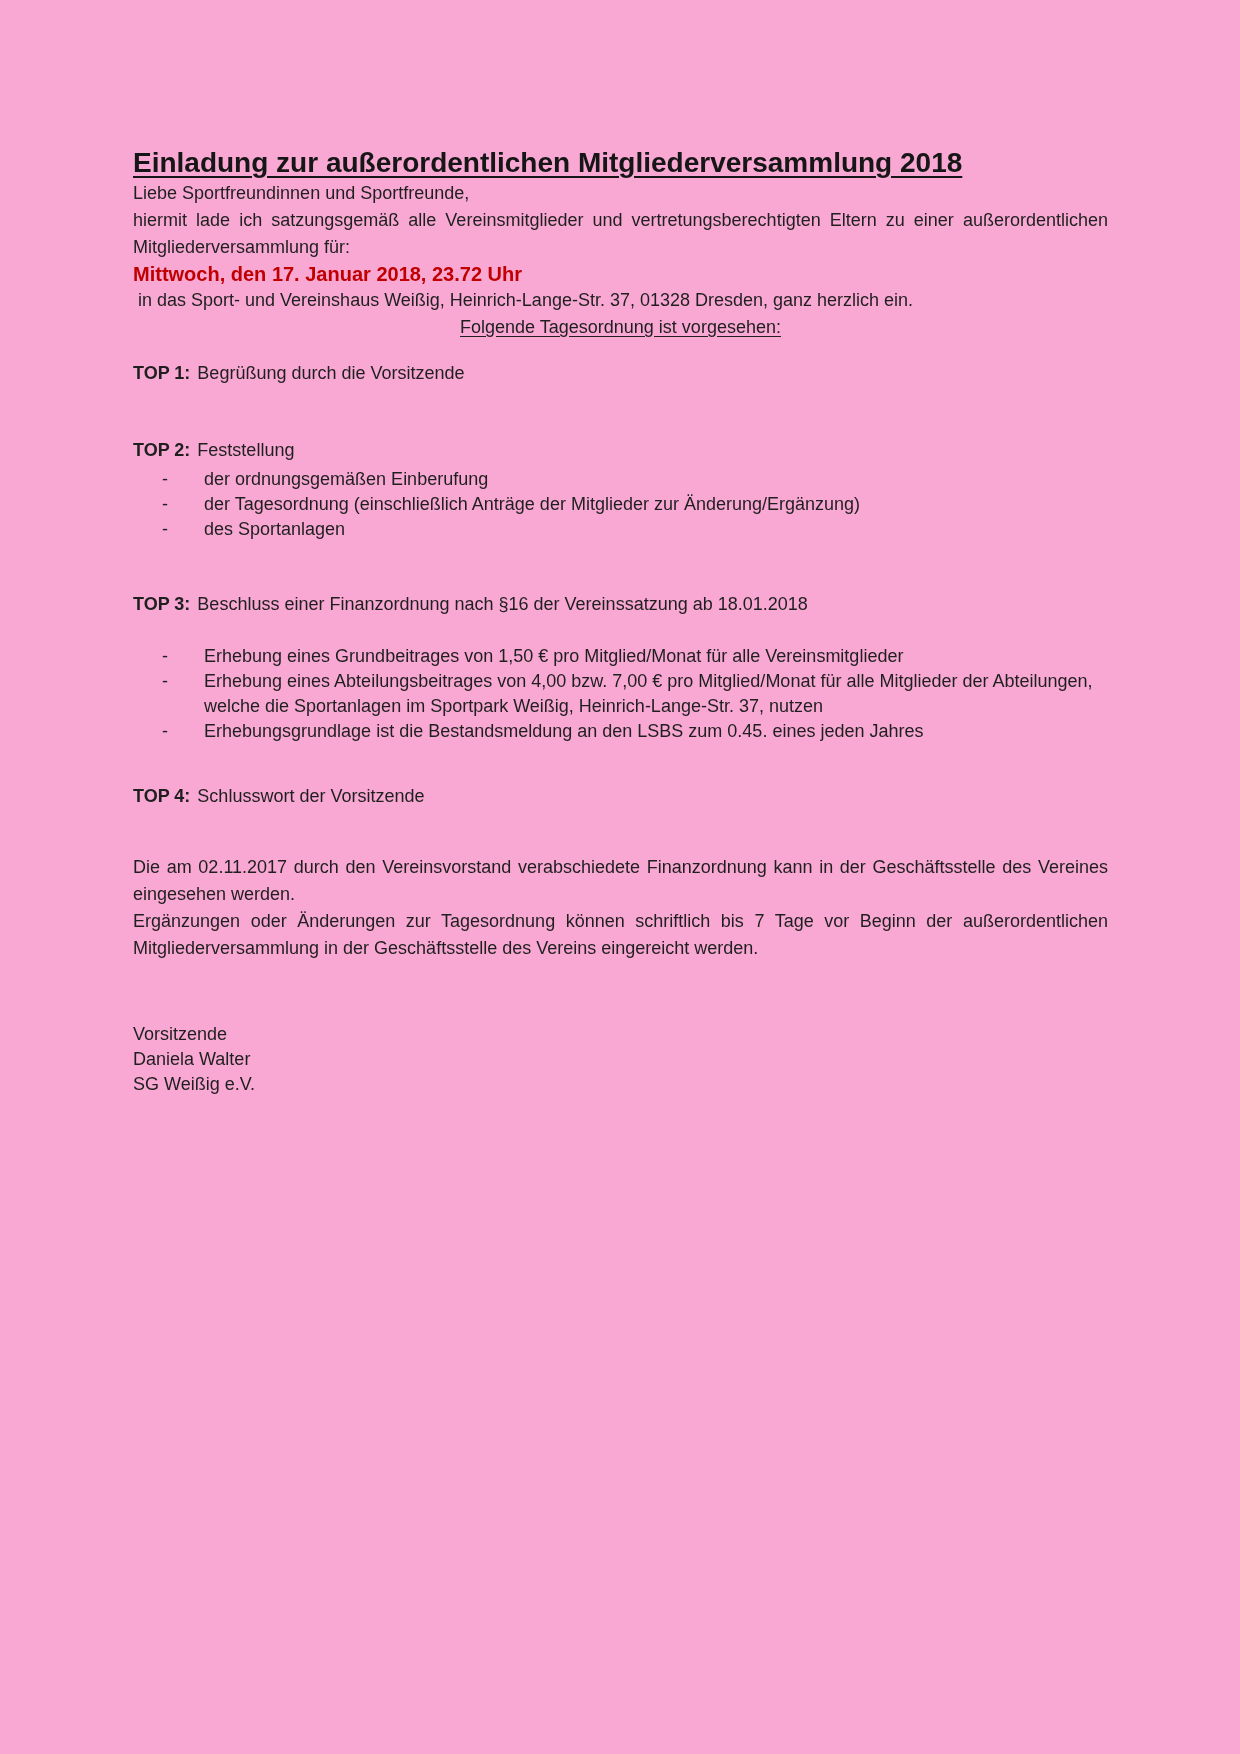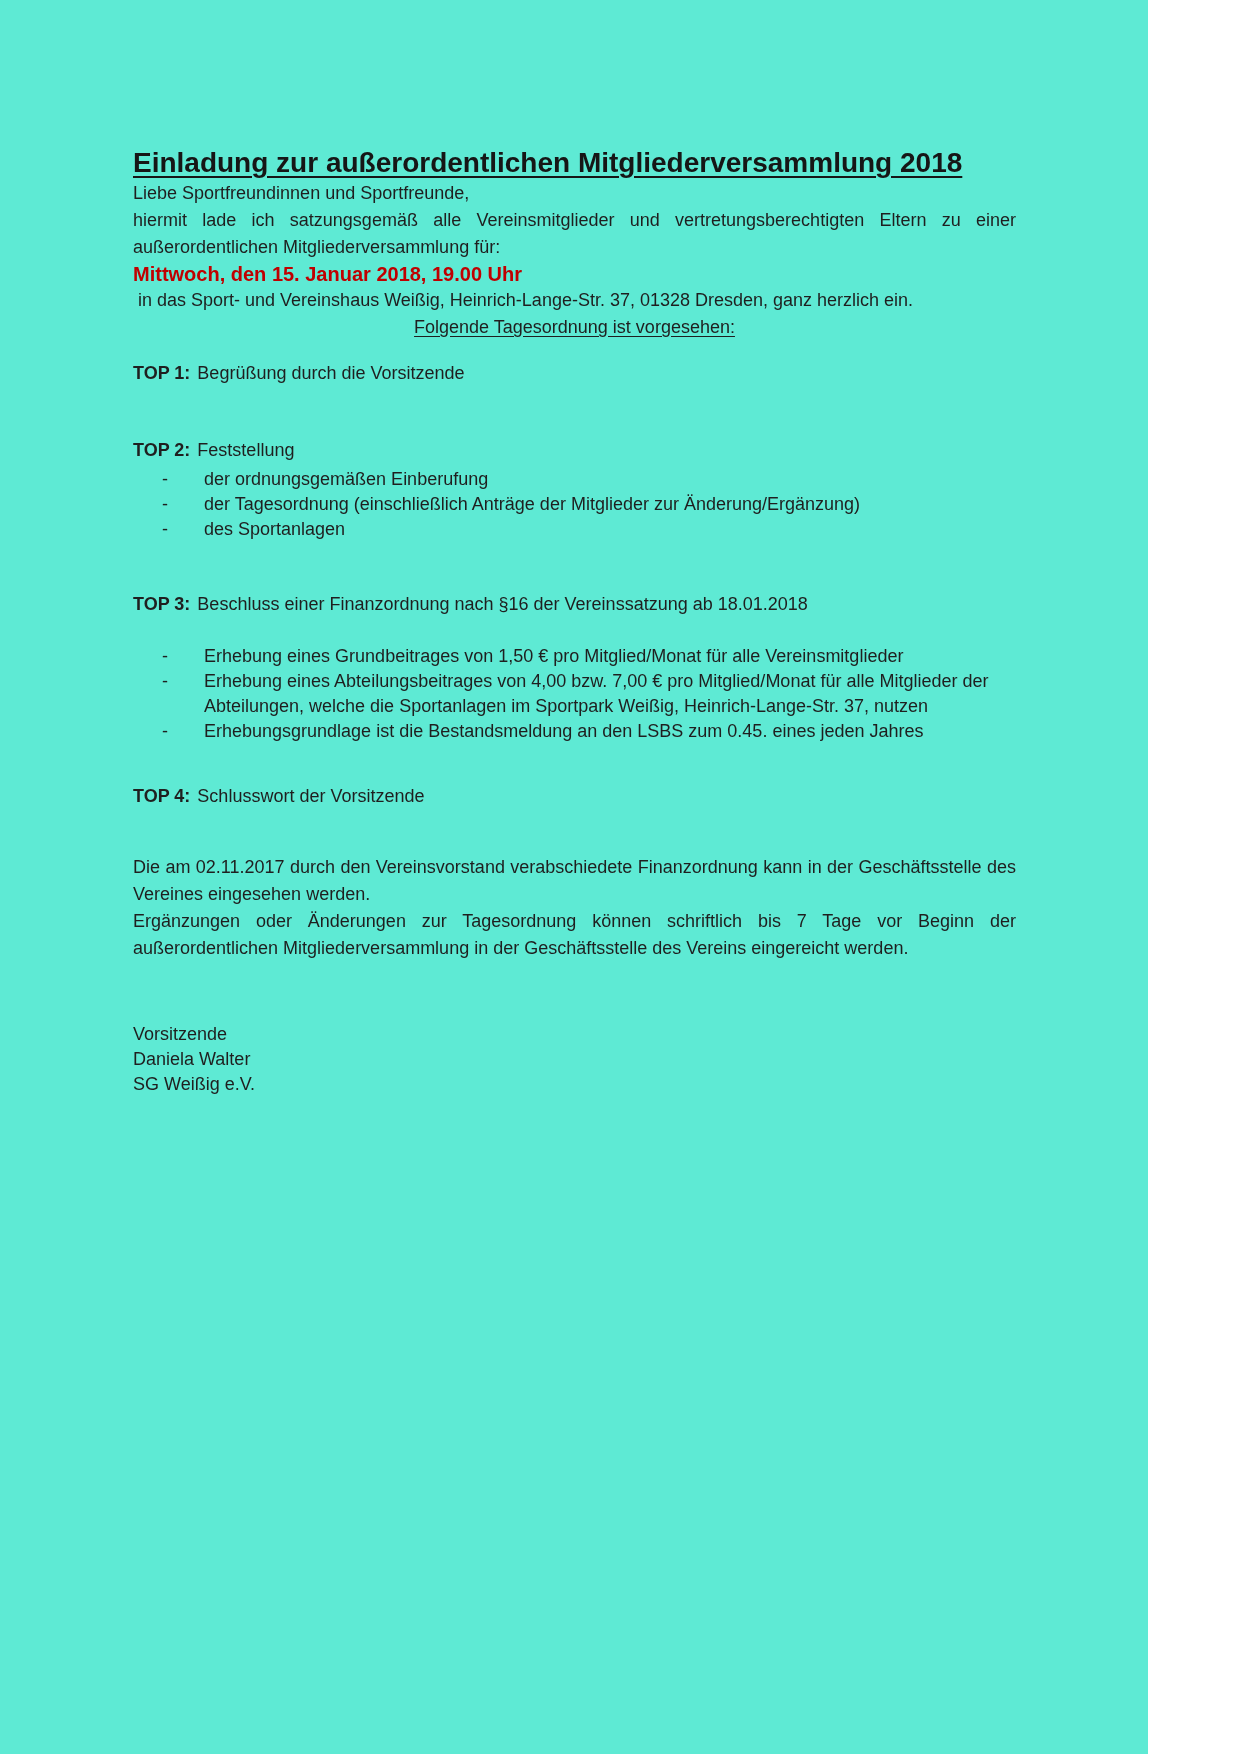--- a/index.html
+++ b/index.html
@@ -8,28 +8,28 @@
     padding: 0;
     background: #ffffff;
   }
   body {
     width: 1240px;
     height: 1754px;
     overflow: hidden;
   }
   .page {
     box-sizing: border-box;
-    width: 1148px;
+    width: 1240px;
     height: 1754px;
     padding: 146px 132px 0 133px;
     font-family: "Liberation Sans", sans-serif;
     font-size: 18px;
     line-height: 27px;
     color: #1f1f1f;
-    background: #5eead4;
+    background: #f9a8d4;
   }
   .page p { margin: 0; }
 
   .doc-title {
     margin: 0;
     font-size: 28px;
     line-height: 34px;
     font-weight: bold;
     text-decoration: underline;
     text-underline-offset: 4px;
@@ -85,21 +85,21 @@
 <body>
 
 <div class="page">
 
   <h1 class="doc-title">Einladung zur außerordentlichen Mitgliederversammlung 2018</h1>
 
   <p class="salutation">Liebe Sportfreundinnen und Sportfreunde,</p>
 
   <p class="intro">hiermit lade ich satzungsgemäß alle Vereinsmitglieder und vertretungsberechtigten Eltern zu einer außerordentlichen Mitgliederversammlung für:</p>
 
-  <p class="date-line">Mittwoch, den 15. Januar 2018, 19.00 Uhr</p>
+  <p class="date-line">Mittwoch, den 17. Januar 2018, 23.72 Uhr</p>
 
   <p class="location">in das Sport- und Vereinshaus Weißig, Heinrich-Lange-Str. 37, 01328 Dresden, ganz herzlich ein.</p>
 
   <p class="agenda-heading">Folgende Tagesordnung ist vorgesehen:</p>
 
   <div id="agenda">
       <div class="top-section top-1">
         <p class="top-head"><span class="top-label">TOP 1:</span><span>Begrüßung durch die Vorsitzende</span></p>
       </div>
       <div class="top-section top-2">

